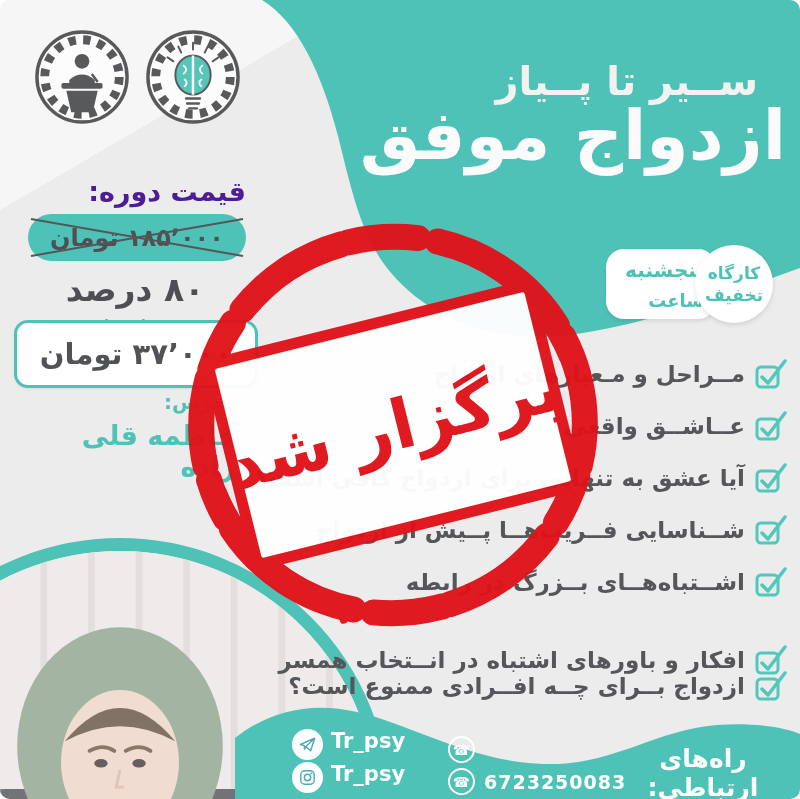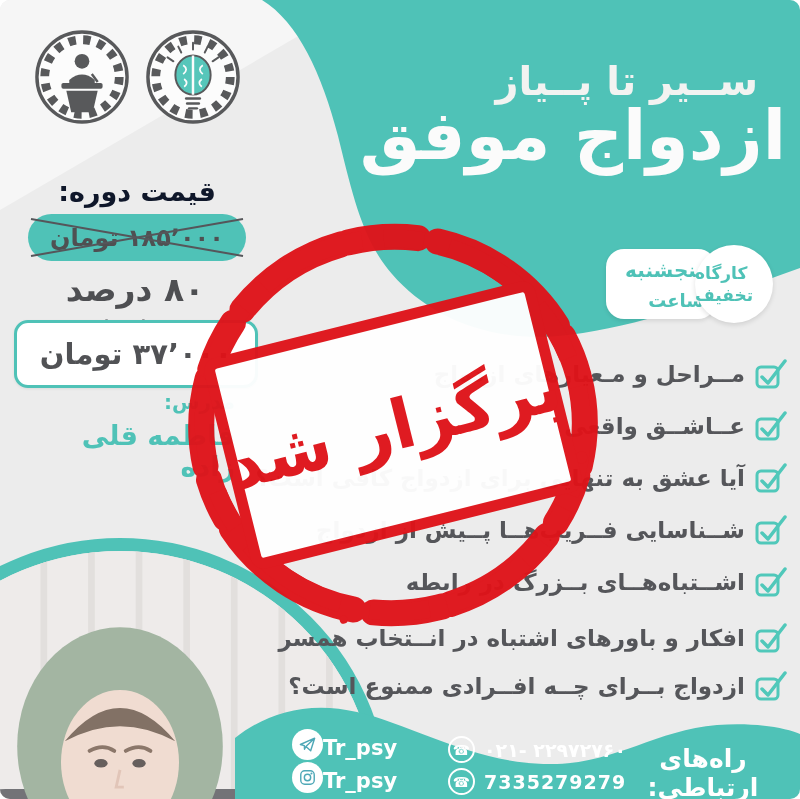--- a/index.html
+++ b/index.html
@@ -9,60 +9,60 @@
   .rtl{direction:rtl;unicode-bidi:plaintext;}
   
   .top-shape{left:0;top:0;width:800px;height:420px;z-index:1;}
   .subtitle{right:42px;top:58px;font-size:40px;font-weight:bold;color:#F2F3F1;z-index:2;}
   .main-title{right:14px;top:96px;font-size:68px;font-weight:bold;color:#FBFBFB;z-index:2;letter-spacing:-1px;}
   
   .logo{width:98px;height:98px;z-index:2;}
   .logo1{left:33px;top:28px;}
   .logo2{left:144px;top:28px;}
   
-  .price-label{left:28px;top:176px;width:218px;text-align:center;font-size:27px;font-weight:bold;color:#0f172a;z-index:2;}
+  .price-label{left:28px;top:176px;width:218px;font-size:27px;font-weight:bold;color:#4c1d95;z-index:2;}
   .old-price-pill{left:28px;top:214px;width:218px;height:47px;background:#4FC2B7;border-radius:24px;
                   display:flex;align-items:center;justify-content:center;z-index:2;}
   .old-price-pill span{font-size:24px;font-weight:bold;color:#4F5052;}
   .pill-cross{left:28px;top:214px;width:218px;height:47px;z-index:3;pointer-events:none;}
   .discount{left:8px;top:270px;width:254px;text-align:center;font-size:33px;font-weight:bold;color:#4E4F52;z-index:2;}
   .new-price-box{left:14px;top:320px;width:238px;height:62px;background:#fff;border:3px solid #4FC2B7;border-radius:14px;
                  display:flex;align-items:center;justify-content:center;z-index:2;box-shadow:0 1px 3px rgba(0,0,0,.07);}
   .new-price-box span{font-size:29px;font-weight:bold;color:#515255;}
   
   .instructor{left:20px;top:390px;width:215px;text-align:right;color:#4FC2B7;font-weight:bold;z-index:2;}
   .instructor .l0{font-size:20px;}
   .instructor .l1{font-size:27px;margin-top:4px;}
   .instructor .l2{font-size:27px;margin-top:6px;}
   
   .schedule-box{left:606px;top:249px;width:110px;height:70px;background:#fff;border-radius:18px;z-index:2;
                 box-shadow:0 2px 4px rgba(0,0,0,.10);display:flex;flex-direction:column;justify-content:center;
                 padding-right:12px;box-sizing:border-box;text-align:right;}
   .schedule-box .d{font-size:20px;font-weight:bold;color:#4FC2B7;}
   .schedule-box .t{font-size:18px;font-weight:bold;color:#4FC2B7;margin-top:8px;}
   .online-badge{left:695px;top:245px;width:78px;height:78px;background:#fff;border-radius:50%;z-index:2;
-                display:flex;flex-direction:column;align-items:flex-start;justify-content:center;
+                display:flex;flex-direction:column;align-items:center;justify-content:center;
                 box-shadow:0 2px 5px rgba(0,0,0,.12);}
   .online-badge span{font-size:17px;font-weight:bold;color:#4FC2B7;line-height:1.3;}
   
   .check-row{right:12px;height:36px;display:flex;align-items:center;gap:9px;direction:rtl;z-index:5;}
   .check-row .txt{font-size:23px;font-weight:bold;color:#55565A;white-space:nowrap;}
   .check-row svg{flex:0 0 auto;}
   
   .photo-ring{left:-150px;top:538px;width:540px;height:540px;border-radius:50%;border:13px solid #4FC2B7;
               overflow:hidden;background:#E9E6E4;z-index:3;box-sizing:border-box;}
   .photo-ring svg{position:absolute;left:0;top:0;width:100%;height:100%;}
   
   .bottom-wave{left:235px;top:692px;width:565px;height:107px;z-index:4;}
   .contact-label{right:8px;top:744px;width:178px;text-align:center;font-size:25px;font-weight:bold;color:#fff;z-index:5;}
   .phone-row{left:448px;display:flex;align-items:center;gap:9px;z-index:5;}
   .phone-row .num{font-size:19px;font-weight:bold;color:#fff;letter-spacing:1px;}
   .phone-ic{width:27px;height:27px;border-radius:50%;border:2.5px solid #fff;box-sizing:border-box;
             display:flex;align-items:center;justify-content:center;color:#fff;font-size:14px;line-height:1;}
-  .social-row{left:292px;display:flex;align-items:flex-end;z-index:5;}
+  .social-row{left:292px;display:flex;align-items:flex-start;gap:8px;z-index:5;}
   .social-row .handle{font-size:21px;font-weight:bold;color:#fff;}
   .social-ic{width:31px;height:31px;border-radius:50%;background:#fff;display:flex;align-items:center;justify-content:center;}
   
   .stamp{left:178px;top:212px;width:430px;height:430px;z-index:6;}
   .corner-tri{left:0;top:0;width:360px;height:210px;z-index:0;}
 </style>
 </head>
 <body>
 
 <div class="poster">
@@ -168,21 +168,21 @@
       </svg>
     <span class="txt rtl">شــناسایی فــریب‌هــا پــیش از ازدواج</span>
   </div>
   <div class="abs check-row" style="top:564px;">
     <svg width="34" height="34" viewBox="0 0 34 34">
         <rect x="3" y="10" width="21" height="20" rx="4" fill="none" stroke="#50C8BA" stroke-width="3"></rect>
         <polyline points="8,20 14,26 31,4" fill="none" stroke="#50C8BA" stroke-width="3.5" stroke-linecap="round" stroke-linejoin="round"></polyline>
       </svg>
     <span class="txt rtl">اشــتباه‌هــای بــزرگ در رابطه</span>
   </div>
-  <div class="abs check-row" style="top:620px;">
+  <div class="abs check-row" style="top:642px;">
     <svg width="34" height="34" viewBox="0 0 34 34">
         <rect x="3" y="10" width="21" height="20" rx="4" fill="none" stroke="#50C8BA" stroke-width="3"></rect>
         <polyline points="8,20 14,26 31,4" fill="none" stroke="#50C8BA" stroke-width="3.5" stroke-linecap="round" stroke-linejoin="round"></polyline>
       </svg>
     <span class="txt rtl">افکار و باورهای اشتباه در انــتخاب همسر</span>
   </div>
   <div class="abs check-row" style="top:668px;justify-content:flex-end;">
     <svg width="34" height="34" viewBox="0 0 34 34">
         <rect x="3" y="10" width="21" height="20" rx="4" fill="none" stroke="#50C8BA" stroke-width="3"></rect>
         <polyline points="8,20 14,26 31,4" fill="none" stroke="#50C8BA" stroke-width="3.5" stroke-linecap="round" stroke-linejoin="round"></polyline>
@@ -222,25 +222,24 @@
     </svg>
   </div>
 
   <svg class="abs bottom-wave" viewBox="0 0 565 107" preserveAspectRatio="none">
     <path d="M0,46 C30,22 72,8 122,20 C182,34 242,74 322,72 C382,70 422,38 482,33 C520,30 552,36 565,42 L565,107 L0,107 Z" fill="#4FC2B7"></path>
   </svg>
 
   <div class="abs contact-label rtl">راه‌های ارتباطی:</div>
   <div class="abs phone-row" style="top:736px;">
     <span class="phone-ic">☎</span>
-    <span class="num rtl">۰۲۱- ۲۲۹۷۲۷۶۰</span>
   </div>
   <div class="abs phone-row" style="top:768px;">
     <span class="phone-ic">☎</span>
-    <span class="num rtl">7335279279</span>
+    <span class="num rtl">6723250083</span>
   </div>
   <div class="abs social-row" style="top:729px;">
     <span class="social-ic">
       <svg width="19" height="19" viewBox="0 0 24 24">
           <path d="M3,12 L21,4 L16,20 L10,14.5 L8.2,18 L8,13.5 Z M21,4 L10,14.5" fill="none" stroke="#4FA8B7" stroke-width="1.8" stroke-linejoin="round"></path>
         </svg>
     </span>
     <span class="handle">Tr_psy</span>
   </div>
   <div class="abs social-row" style="top:762px;">

